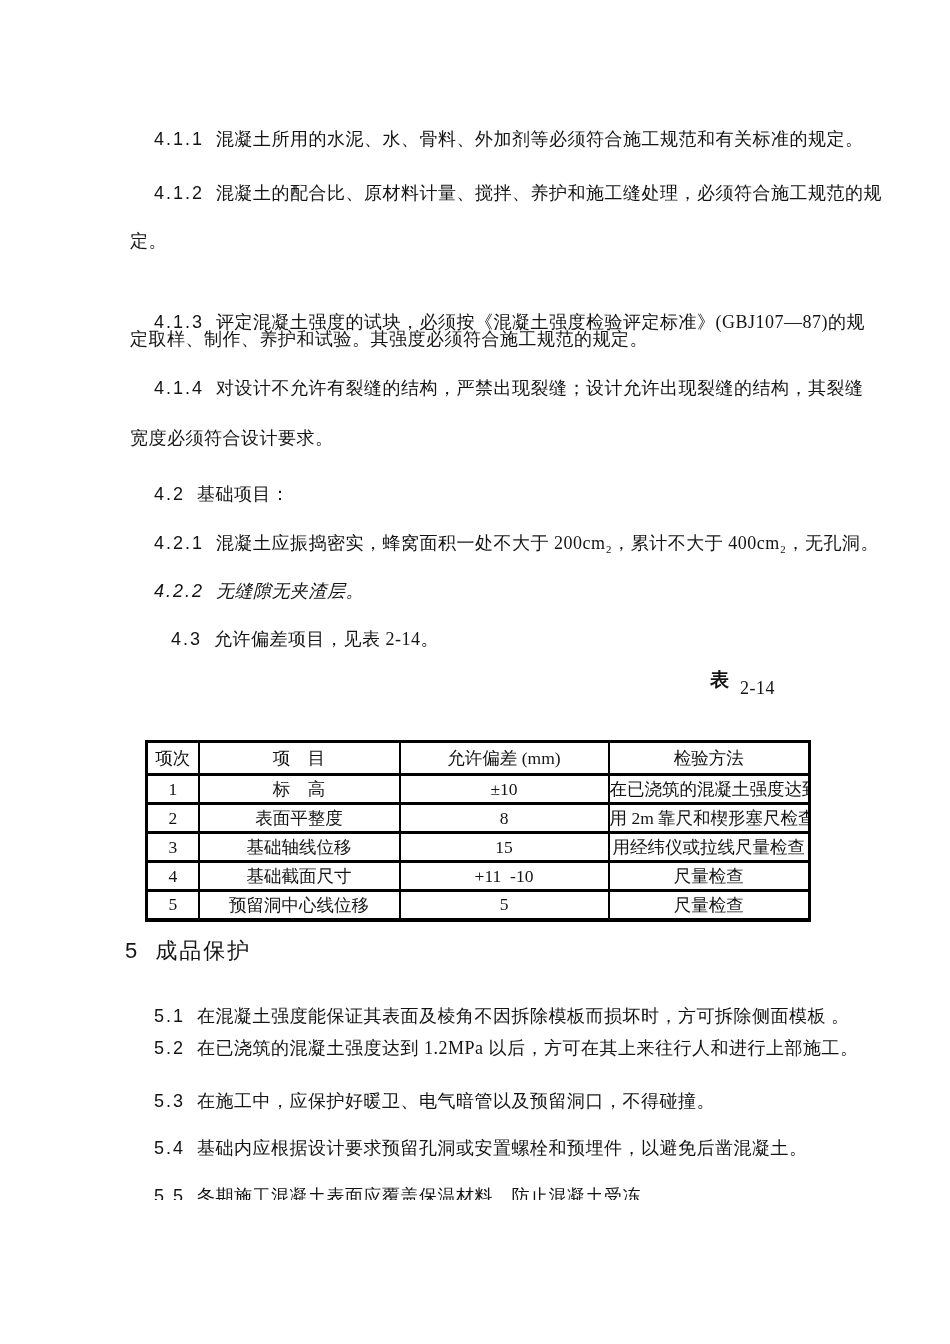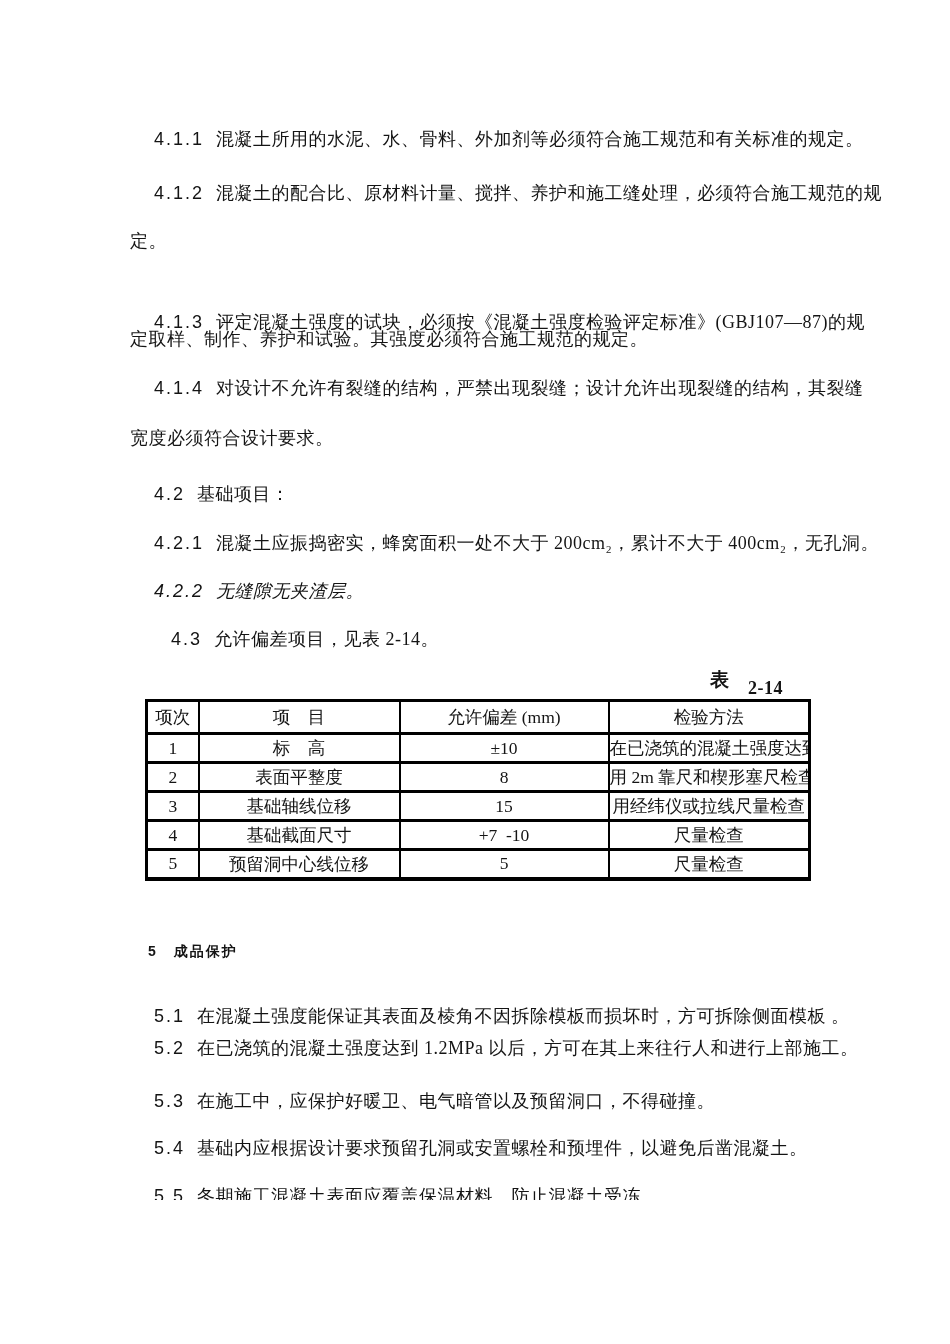--- a/index.html
+++ b/index.html
@@ -23,24 +23,24 @@
   }
   .line.item{left:154px;}
   .line.cont{left:130px;}
   .line .num{
     font-family:"Liberation Sans", sans-serif;
     letter-spacing:2px;
     margin-right:12px;
   }
   .line .txt{font-family:"Liberation Serif", serif;}
   .line.heading{
-    left:148px;
+    left:125px;
     font-family:"Liberation Sans", sans-serif;
-    font-weight:bold;
-    font-size:14px;
+    font-weight:normal;
+    font-size:22px;
   }
   .line.heading .num{margin-right:18px;letter-spacing:0;}
   .line.heading .txt{font-family:"Liberation Sans", sans-serif;letter-spacing:2px;}
 
   
   .tbl-title{
     position:absolute;
     top:669px;left:145px;width:663px;
     text-align:center;
     font-family:"Liberation Sans", sans-serif;
@@ -50,32 +50,32 @@
   }
   .tbl-label{
     position:absolute;
     top:667px;left:710px;
     font-family:"Liberation Sans", sans-serif;
     font-weight:bold;
     font-size:19px;
   }
   .tbl-label .label-num{
     font-family:"Liberation Serif", serif;
-    font-weight:bold;
+    font-weight:normal;
     font-size:18px;
     position:relative;
     top:8px;
-    margin-left:19px;
+    margin-left:11px;
     letter-spacing:0.5px;
   }
 
   
   table.dev{
     position:absolute;
-    top:699px;left:145px;
+    top:740px;left:145px;
     width:663px;
     border-collapse:collapse;
     table-layout:fixed;
     font-family:"Liberation Serif", serif;
   }
   table.dev{border:3px solid #000;border-bottom-width:4px;}
   table.dev th, table.dev td{
     border:2px solid #000;
     border-top-width:3px;
     border-bottom-width:3px;
@@ -150,21 +150,21 @@
         </tr>
         <tr>
           <td>3</td>
           <td>基础轴线位移</td>
           <td>15</td>
           <td>用经纬仪或拉线尺量检查</td>
         </tr>
         <tr>
           <td>4</td>
           <td>基础截面尺寸</td>
-          <td>+7 -10</td>
+          <td>+11 -10</td>
           <td>尺量检查</td>
         </tr>
         <tr>
           <td>5</td>
           <td>预留洞中心线位移</td>
           <td>5</td>
           <td>尺量检查</td>
         </tr>
       </tbody>
   </table>

